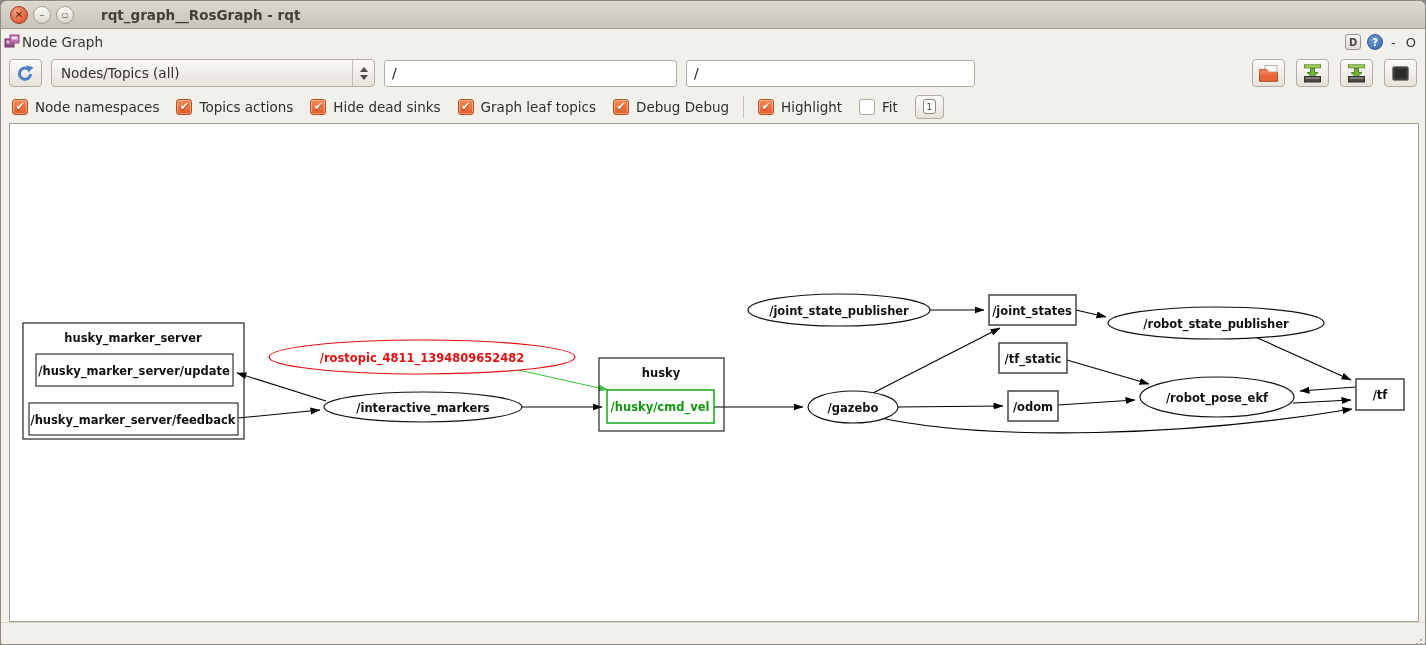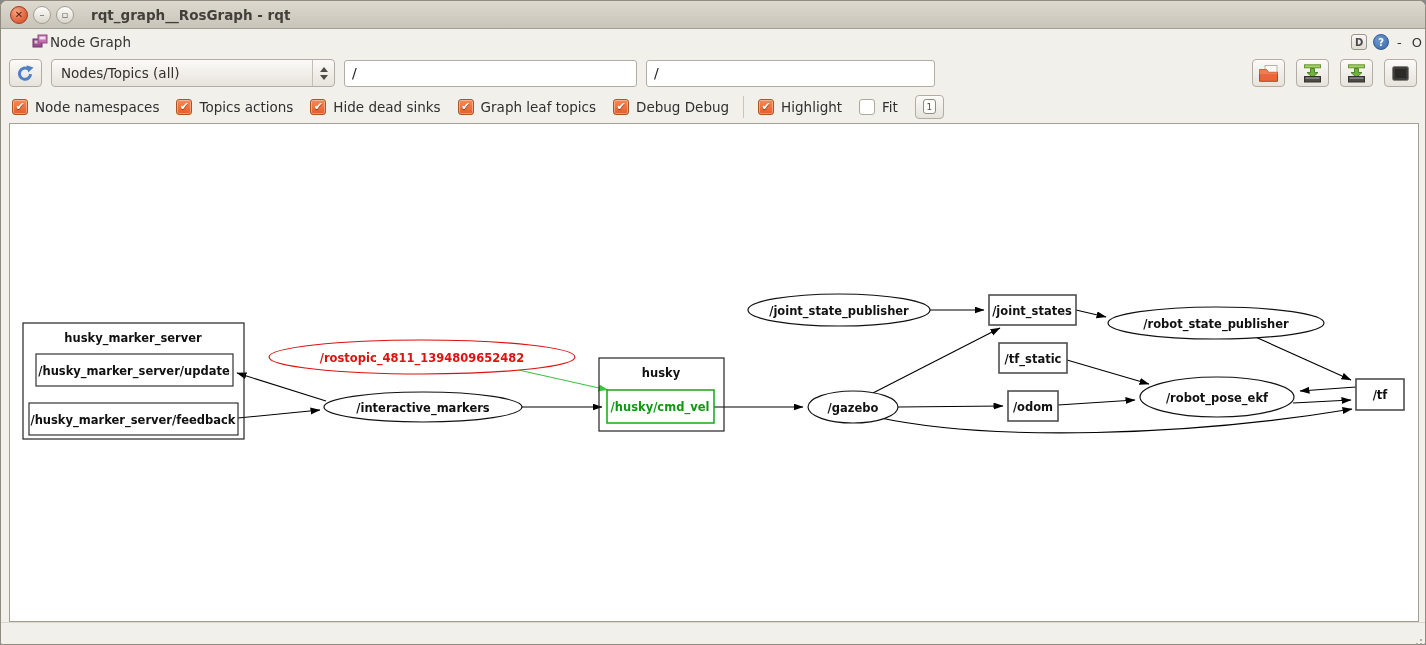--- a/index.html
+++ b/index.html
@@ -17,23 +17,23 @@
   }
   .winbtn {
     width:18px; height:18px; border-radius:50%; display:flex; align-items:center;
     justify-content:center; font-size:10px; line-height:1; border:1px solid #a29d92;
     background:linear-gradient(#fdfdfb,#d9d5ca); color:#716c62; cursor:default;
   }
   .winbtn.close {
     background:radial-gradient(circle at 35% 30%,#f6a382,#e2643e 62%,#c8512c);
     border-color:#9d3d1f; color:#591e0a; font-weight:bold;
   }
-  .wintitle { font-weight:bold; color:#43403a; margin-left:12px; font-size:13.5px; }
-  
-  .dockbar { height:26px; display:flex; align-items:center; padding:0 1px 0 3px;margin-left:28px; }
+  .wintitle { font-weight:bold; color:#43403a; margin-left:22px; font-size:13.5px; }
+  
+  .dockbar { height:26px; display:flex; align-items:center; padding:0 7px 0 3px; }
   .dockbar .dock-title { margin-left:2px; font-size:13.5px; color:#353535; }
   .dock-right { margin-left:auto; display:flex; align-items:center; gap:6px; }
   .dbtn-d {
     width:16px; height:16px; border:1px solid #9b968b; border-radius:3px;
     background:linear-gradient(#f7f6f3,#e2ded6); font-size:10px; font-weight:bold;
     color:#4a4a4a; display:flex; align-items:center; justify-content:center;
   }
   .dbtn-help {
     width:16px; height:16px; border-radius:50%; background:radial-gradient(circle at 35% 30%,#6e9ad2,#3b67a8);
     color:#fff; font-size:10px; font-weight:bold; display:flex; align-items:center;
@@ -43,21 +43,21 @@
   .dbtn-text { font-size:13px; color:#333; padding:0 2px; }
   
   .toolbar { height:36px; display:flex; align-items:center; padding:0 8px; gap:9px; }
   .tbtn {
     height:28px; background:linear-gradient(#fbfaf8,#e7e3dc); border:1px solid #b2ada2;
     border-radius:4px; display:flex; align-items:center; justify-content:center;
     box-shadow:0 1px 0 rgba(255,255,255,.6) inset;
   }
   .refresh { width:33px; }
   .combo {
-    width:284px; height:28px; background:linear-gradient(#fbfaf8,#e7e3dc);
+    width:324px; height:28px; background:linear-gradient(#fbfaf8,#e7e3dc);
     border:1px solid #b2ada2; border-radius:4px; display:flex; align-items:center;
     padding:0 0 0 9px; color:#33302b; font-size:13.5px;
   }
   .combo .combo-label { flex:1; }
   .combo .spinner {
     width:22px; align-self:stretch; border-left:1px solid #c4bfb5; display:flex;
     flex-direction:column; align-items:center; justify-content:center; gap:3px;
   }
   .tri-up { width:0; height:0; border-left:4px solid transparent; border-right:4px solid transparent; border-bottom:5px solid #4e4a44; }
   .tri-dn { width:0; height:0; border-left:4px solid transparent; border-right:4px solid transparent; border-top:5px solid #4e4a44; }

